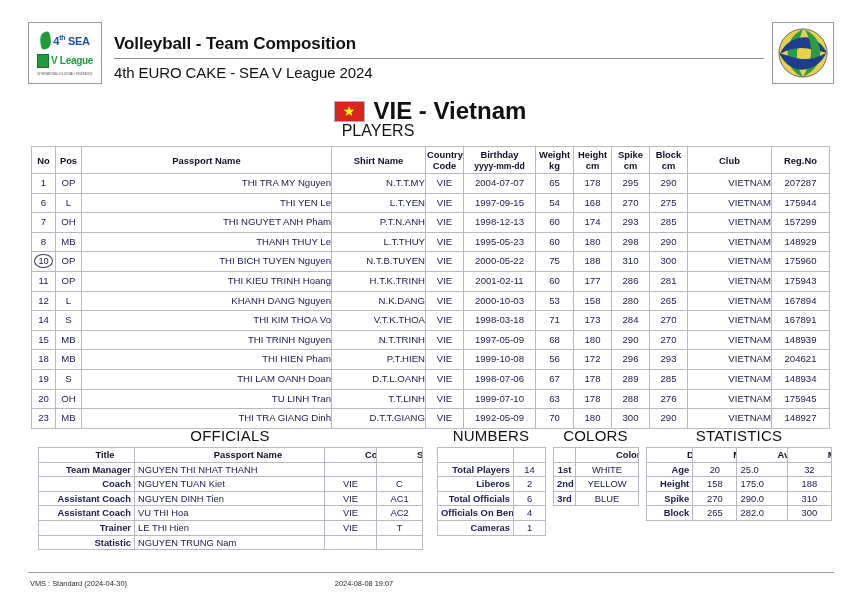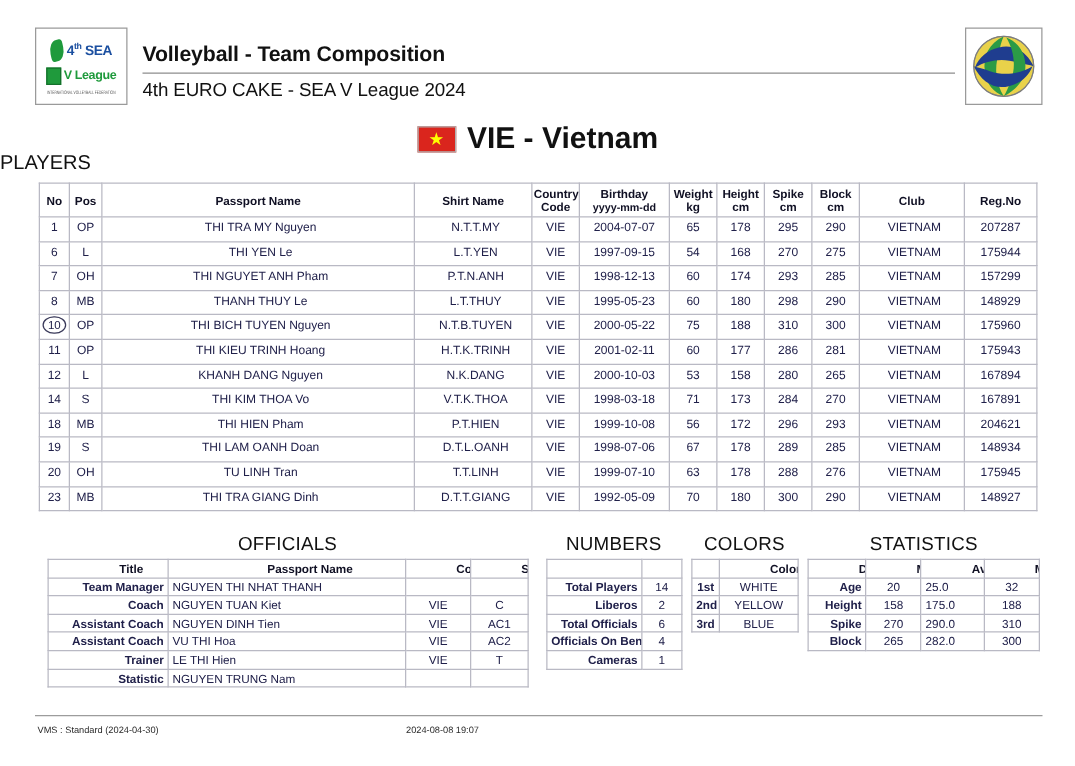--- a/index.html
+++ b/index.html
@@ -157,21 +157,21 @@
   .country-text {
     font-size: 24px;
     font-weight: bold;
     color: #111111;
   }
   .players-label {
     position: absolute;
     left: 0;
     top: 122px;
     width: 756px;
-    text-align: left;
+    text-align: center;
     font-size: 16px;
     color: #111111;
   }
 
   
   .players-wrap {
     position: absolute;
     left: 31px;
     top: 146px;
     width: 798px;
@@ -194,21 +194,21 @@
   table.grid th {
     color: #101024;
     font-weight: bold;
     text-align: center;
     height: 24px;
     line-height: 11px;
     padding: 1px 1px;
     font-size: 9.4px;
   }
   .c-cn { text-align: center; }
-  .c-lf { text-align: center; padding-left: 4px !important; }
+  .c-lf { text-align: right; padding-left: 4px !important; }
   .th-sm { font-size: 8.6px; }
 
   .capnum {
     display: inline-block;
     border: 1px solid #3a3a5a;
     border-radius: 50%;
     padding: 0 3px;
     line-height: 12px;
     font-size: 9.2px;
   }
@@ -294,21 +294,21 @@
   }
   .footer-left {
     position: absolute;
     left: 30px;
     top: 579px;
     font-size: 7.4px;
     color: #2a2a2a;
   }
   .footer-center {
     position: absolute;
-    left: 4px;
+    left: 14px;
     top: 579px;
     width: 700px;
     text-align: center;
     font-size: 7.4px;
     color: #2a2a2a;
   }
 </style>
 </head>
 <body>
 
@@ -494,20 +494,34 @@
             <td class="c-cn">VIE</td>
             <td class="c-cn">1998-03-18</td>
             <td class="c-cn">71</td>
             <td class="c-cn">173</td>
             <td class="c-cn">284</td>
             <td class="c-cn">270</td>
             <td class="c-lf">VIETNAM</td>
             <td class="c-cn">167891</td>
           </tr>
           <tr>
+            <td class="c-cn">15</td>
+            <td class="c-cn">MB</td>
+            <td class="c-lf">THI TRINH Nguyen</td>
+            <td class="c-lf">N.T.TRINH</td>
+            <td class="c-cn">VIE</td>
+            <td class="c-cn">1997-05-09</td>
+            <td class="c-cn">68</td>
+            <td class="c-cn">180</td>
+            <td class="c-cn">290</td>
+            <td class="c-cn">270</td>
+            <td class="c-lf">VIETNAM</td>
+            <td class="c-cn">148939</td>
+          </tr>
+          <tr>
             <td class="c-cn">18</td>
             <td class="c-cn">MB</td>
             <td class="c-lf">THI HIEN Pham</td>
             <td class="c-lf">P.T.HIEN</td>
             <td class="c-cn">VIE</td>
             <td class="c-cn">1999-10-08</td>
             <td class="c-cn">56</td>
             <td class="c-cn">172</td>
             <td class="c-cn">296</td>
             <td class="c-cn">293</td>

